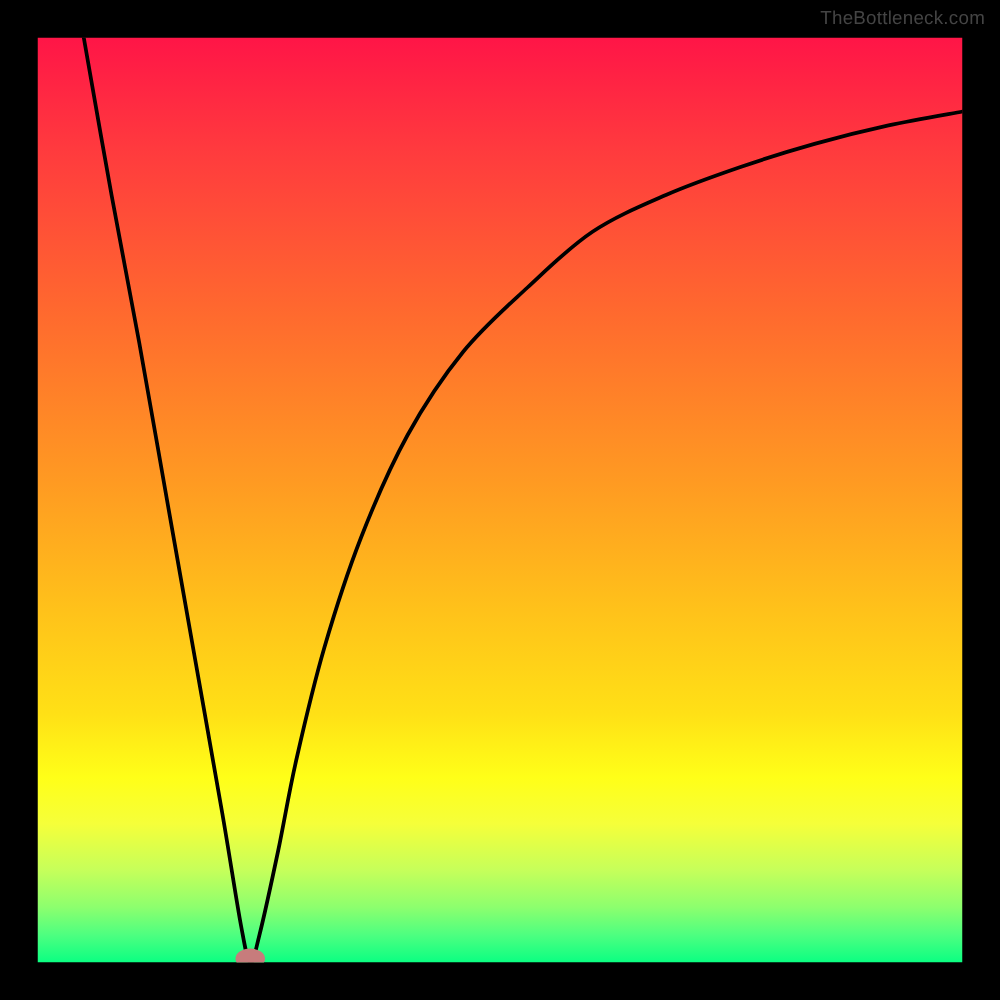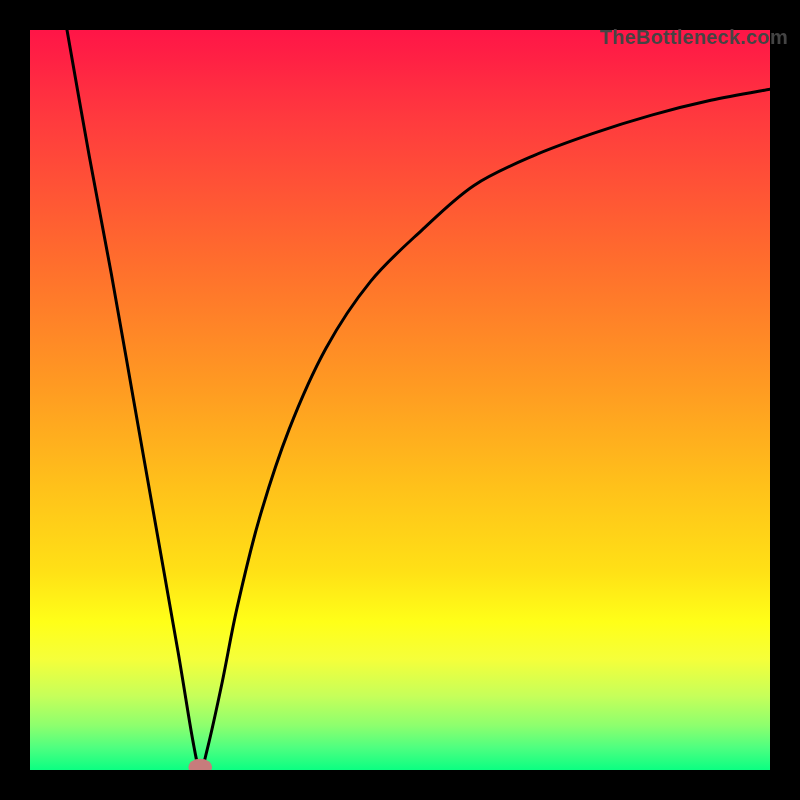--- a/index.html
+++ b/index.html
@@ -17,25 +17,24 @@
     top: 30px;
     width: 740px;
     height: 740px;
     background: #000;
   }
   .watermark {
     position: absolute;
     top: 6px;
     right: 12px;
     color: #444;
-    font-size: 20px;
-    font-weight: 700;
+    font-size: 15px;
+    font-weight: 400;
     letter-spacing: 0.2px;
     z-index: 10;
-    margin-top: 20px;
   }
   svg.gradient, svg.curve {
     position: absolute;
     left: 0;
     top: 0;
   }
 </style>
 </head>
 <body>
 

